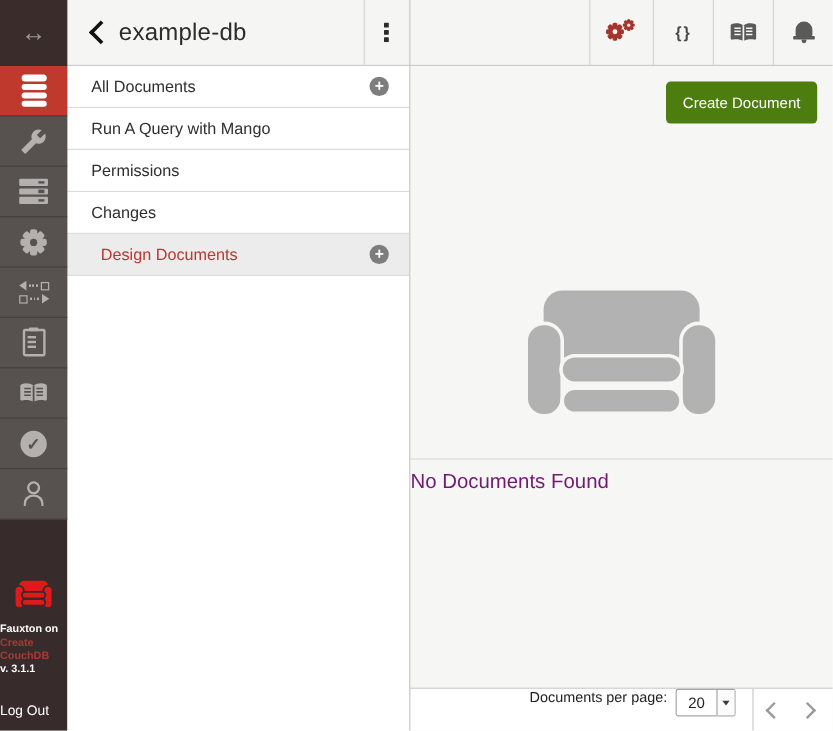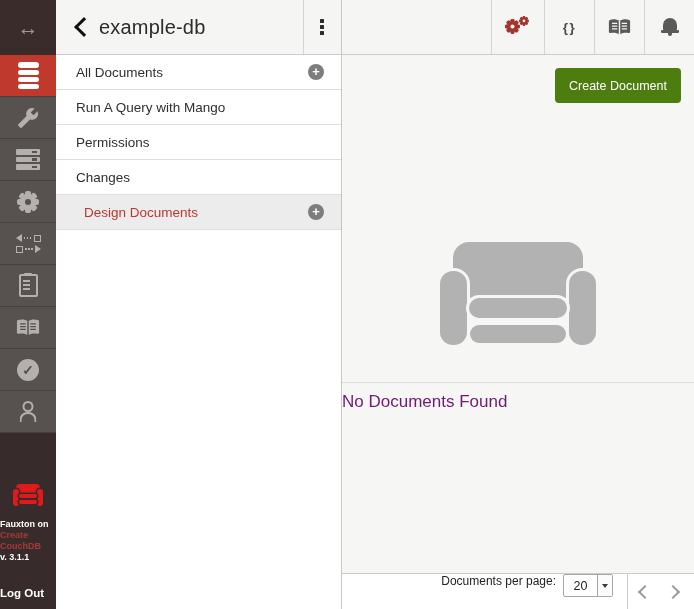--- a/index.html
+++ b/index.html
@@ -53,21 +53,21 @@
   #brand{position:absolute;left:0;bottom:0;width:56px;text-align:left;}
   .mini-couch{position:relative;width:30px;height:23px;margin:0 auto 12px auto;}
   .mini-couch div{position:absolute;background:#de1a1a;}
   .mc-back{left:3px;right:3px;top:0;height:13px;border-radius:4px 4px 2px 2px;}
   .mc-arm-l{left:0;top:5px;width:6px;height:17px;border-radius:3px;box-shadow:0 0 0 1.5px #382b2c;}
   .mc-arm-r{right:0;top:5px;width:6px;height:17px;border-radius:3px;box-shadow:0 0 0 1.5px #382b2c;}
   .mc-seat1{left:6px;right:6px;top:10px;height:4px;border-radius:2px;box-shadow:0 0 0 1.5px #382b2c;}
   .mc-seat2{left:6px;right:6px;top:16px;height:4px;border-radius:2px;box-shadow:0 0 0 1.5px #382b2c;}
   .brand-line{font-size:9px;font-weight:bold;color:#fff;line-height:11px;}
   .brand-link{font-size:9px;font-weight:bold;color:#a73a34;line-height:11px;cursor:pointer;}
-  #logout{margin-top:24px;margin-bottom:10px;font-size:11.5px;font-weight:bold;color:#fff;cursor:pointer;}
+  #logout{margin-top:24px;margin-bottom:10px;font-size:11.5px;font-weight:normal;color:#fff;cursor:pointer;}
   
   #header{position:absolute;left:56px;top:0;width:638px;height:54px;background:#f5f5f4;border-bottom:1px solid #ccc;z-index:2;}
   #back-btn{position:absolute;left:10px;top:0;width:32px;height:54px;display:flex;align-items:center;justify-content:center;cursor:pointer;}
   .chev-thick{width:11px;height:11px;border-left:3.5px solid #111;border-bottom:3.5px solid #111;transform:rotate(45deg);margin-left:4px;}
   #db-title{position:absolute;left:43px;top:0;height:54px;display:flex;align-items:center;
     font-size:20px;color:#2c2c2c;letter-spacing:.2px;}
   .hdr-divider{position:absolute;top:0;width:1px;height:54px;background:#d4d4d3;}
   #kebab-btn{position:absolute;left:247px;top:0;width:38px;height:54px;display:flex;align-items:center;justify-content:center;cursor:pointer;}
   .kebab{display:flex;flex-direction:column;gap:2.5px;}
   .kebab i{width:3.5px;height:3.5px;background:#2b2b2b;border-radius:.5px;}

